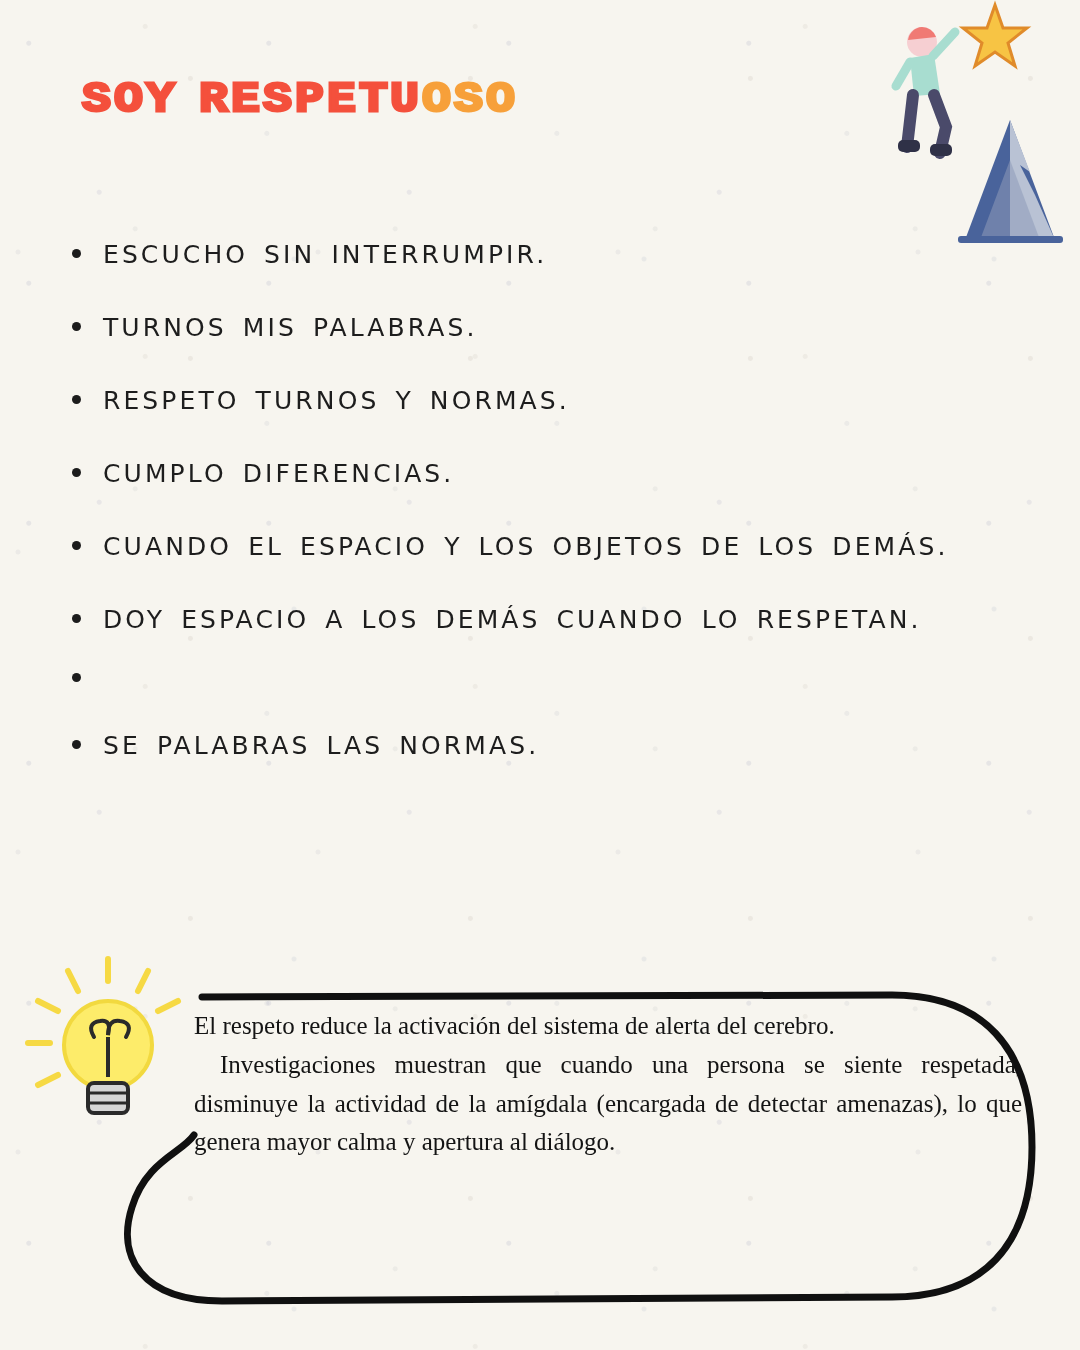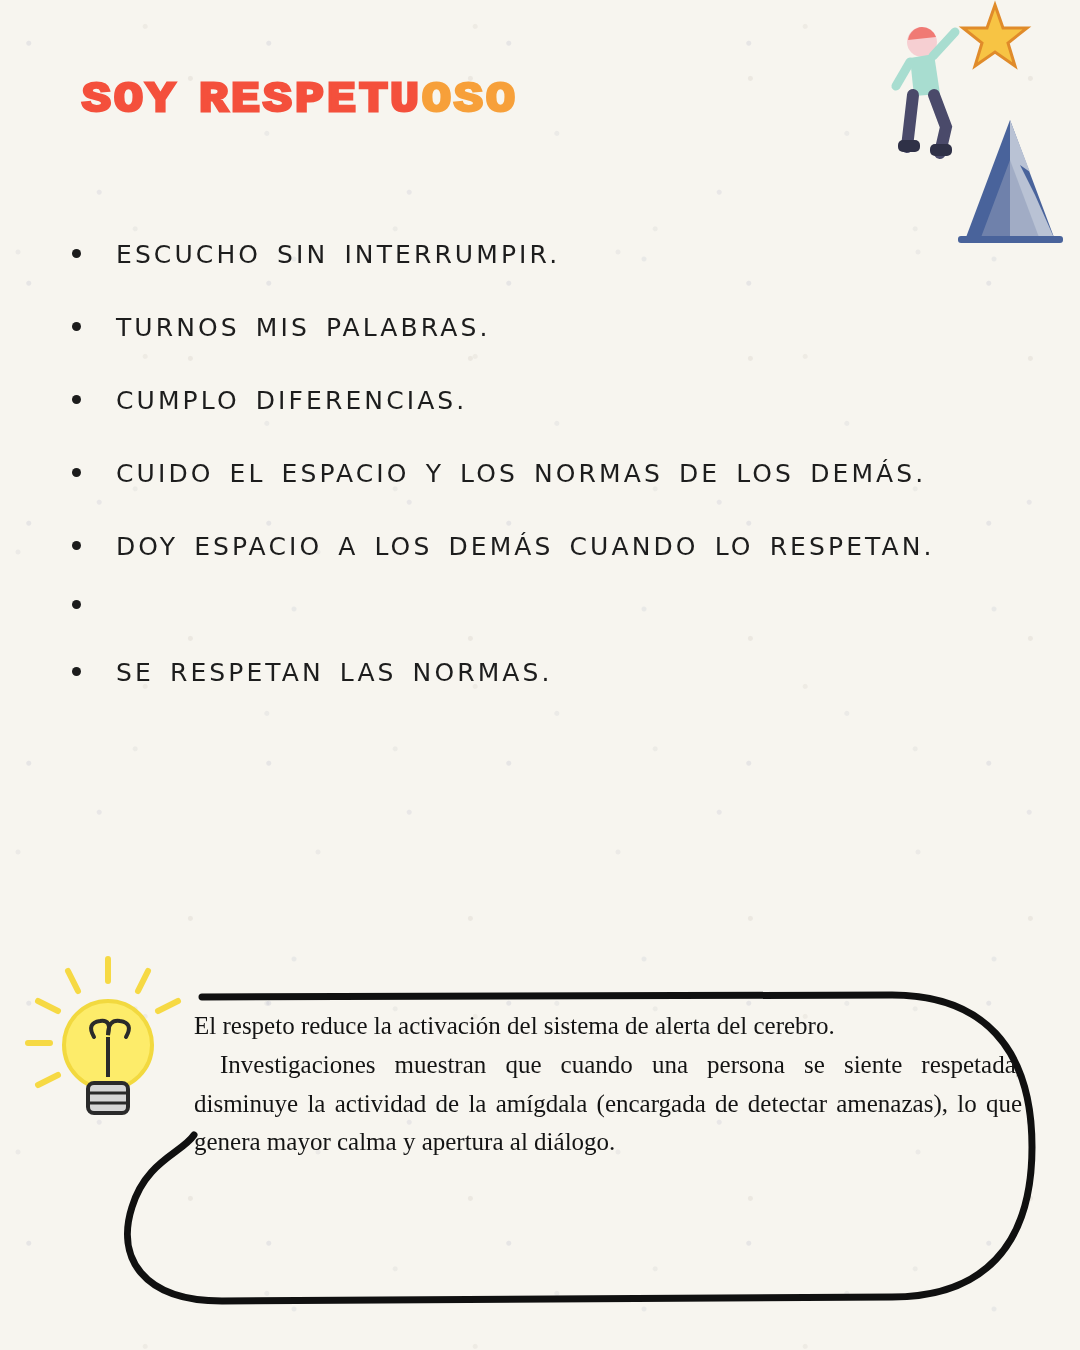--- a/index.html
+++ b/index.html
@@ -73,21 +73,20 @@
     flex: none;
     position: relative;
     top: -5px;
   }
   .list-text {
     font-family: "DejaVu Sans", sans-serif;
     font-size: 25px;
     letter-spacing: 3.1px;
     color: #1d1d1d;
     word-spacing: 5px;
-    margin-left: 13px;
   }
 
   
   .mountain-art {
     position: absolute;
     top: 0;
     right: 10px;
     width: 190px;
     height: 250px;
   }
@@ -159,36 +158,40 @@
     <div class="list-item">
       <span class="bullet"></span>
       <span class="list-text">ESCUCHO SIN INTERRUMPIR.</span>
     </div>
     <div class="list-item">
       <span class="bullet"></span>
       <span class="list-text">TURNOS MIS PALABRAS.</span>
     </div>
     <div class="list-item">
       <span class="bullet"></span>
+      <span class="list-text">RESPETO TURNOS Y NORMAS.</span>
+    </div>
+    <div class="list-item">
+      <span class="bullet"></span>
       <span class="list-text">CUMPLO DIFERENCIAS.</span>
     </div>
     <div class="list-item">
       <span class="bullet"></span>
-      <span class="list-text">CUIDO EL ESPACIO Y LOS NORMAS DE LOS DEMÁS.</span>
+      <span class="list-text">CUANDO EL ESPACIO Y LOS OBJETOS DE LOS DEMÁS.</span>
     </div>
     <div class="list-item">
       <span class="bullet"></span>
       <span class="list-text">DOY ESPACIO A LOS DEMÁS CUANDO LO RESPETAN.</span>
     </div>
     <div class="list-item">
       <span class="bullet"></span>
     </div>
     <div class="list-item">
       <span class="bullet"></span>
-      <span class="list-text">SE RESPETAN LAS NORMAS.</span>
+      <span class="list-text">SE PALABRAS LAS NORMAS.</span>
     </div>
   </div>
 
 <div class="note-wrap">
   <svg class="note-outline" viewBox="0 0 940 330" width="940" height="330" xmlns="http://www.w3.org/2000/svg">
     <path d="M100 12 L790 10 C880 10 930 62 930 162 C930 262 880 312 790 312 L120 316 C40 316 14 272 30 222 C44 176 80 168 92 150" fill="none" stroke="#101010" stroke-width="7" stroke-linecap="round"></path>
   </svg>
 
   <div class="bulb">
     <svg viewBox="0 0 180 200" width="180" height="200" xmlns="http://www.w3.org/2000/svg">

